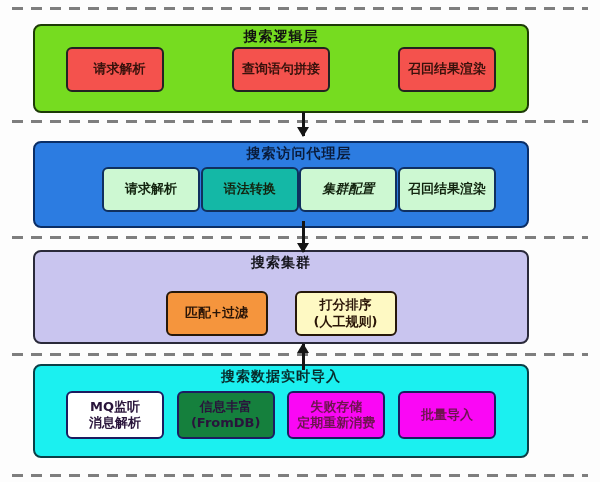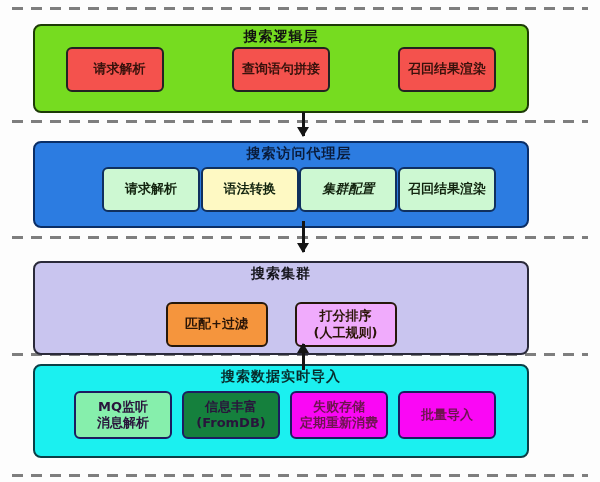--- a/index.html
+++ b/index.html
@@ -11,21 +11,21 @@
     position:absolute; left:12px; width:576px; height:3px;
     background:repeating-linear-gradient(90deg,#7e7e7e 0 11px,transparent 11px 19px);
   }
   #sep1{top:7px;} #sep2{top:120px;} #sep3{top:236px;} #sep4{top:353px;} #sep5{top:474px;}
 
   .layer {
     position:absolute; left:33px; width:496px; box-sizing:border-box;
     border:2px solid #222; border-radius:8px;
   }
   #layer1{top:24px;height:89px;} #layer2{top:141px;height:87px;padding-left:36px;}
-  #layer3{top:261px;height:94px;} #layer4{top:364px;height:94px;}
+  #layer3{top:250px;height:94px;} #layer4{top:364px;height:94px;}
 
   .layer-title {
     text-align:center; font-weight:bold; font-size:14px; margin-top:2px;
     letter-spacing:1px;
   }
   .boxes { display:flex; justify-content:space-between; padding:0 31px; }
   #layer1 .boxes{margin-top:1px;} #layer2 .boxes{margin-top:4px;}
   #layer3 .boxes{margin-top:19px; justify-content:center; gap:27px;}
   #layer4 .boxes{margin-top:5px;}
 
@@ -65,39 +65,39 @@
       <div class="box" style="background: rgb(244, 82, 77); border-color: rgb(34, 34, 34); color: rgb(56, 18, 12); padding-left: 9px;">请求解析</div>
       <div class="box" style="background: rgb(244, 82, 77); border-color: rgb(34, 34, 34); color: rgb(56, 18, 12);">查询语句拼接</div>
       <div class="box" style="background: rgb(244, 82, 77); border-color: rgb(34, 34, 34); color: rgb(56, 18, 12);">召回结果渲染</div>
     </div>
   </div>
 
   <div class="layer" id="layer2" style="background: rgb(44, 124, 225); border-color: rgb(10, 46, 102);">
     <div class="layer-title" style="color: rgb(10, 28, 60);">搜索访问代理层</div>
     <div class="boxes">
       <div class="box" style="background: rgb(205, 248, 210); border-color: rgb(16, 48, 94); color: rgb(19, 36, 15);">请求解析</div>
-      <div class="box" style="background: #fef9c3; border-color: rgb(16, 48, 94); color: rgb(19, 36, 15);">语法转换</div>
+      <div class="box" style="background: #14b8a6; border-color: rgb(16, 48, 94); color: rgb(19, 36, 15);">语法转换</div>
       <div class="box" style="background: rgb(205, 248, 210); border-color: rgb(16, 48, 94); color: rgb(19, 36, 15); font-style: italic;">集群配置</div>
       <div class="box" style="background: rgb(205, 248, 210); border-color: rgb(16, 48, 94); color: rgb(19, 36, 15);">召回结果渲染</div>
     </div>
   </div>
 
   <div class="layer" id="layer3" style="background: rgb(201, 197, 239); border-color: rgb(42, 42, 58);">
     <div class="layer-title" style="color: rgb(21, 21, 28);">搜索集群</div>
     <div class="boxes">
       <div class="box" style="background: rgb(245, 149, 61); border-color: rgb(38, 24, 10); color: rgb(42, 21, 7);">匹配+过滤</div>
-      <div class="box" style="background: #f0abfc; border-color: rgb(38, 24, 10); color: rgb(42, 21, 7);">打分排序
+      <div class="box" style="background: #fef9c3; border-color: rgb(38, 24, 10); color: rgb(42, 21, 7);">打分排序
 (人工规则)</div>
     </div>
   </div>
 
   <div class="layer" id="layer4" style="background: rgb(27, 240, 240); border-color: rgb(11, 63, 71);">
     <div class="layer-title" style="color: rgb(7, 44, 44);">搜索数据实时导入</div>
     <div class="boxes">
-      <div class="box" style="background: #86efac; border-color: rgb(28, 28, 96); color: rgb(41, 20, 59); margin-left: 8px;">MQ监听
+      <div class="box" style="background: #ffffff; border-color: rgb(28, 28, 96); color: rgb(41, 20, 59);">MQ监听
 消息解析</div>
       <div class="box" style="background: #15803d; border-color: rgb(28, 28, 96); color: rgb(41, 20, 59);">信息丰富
 (FromDB)</div>
       <div class="box" style="background: rgb(250, 7, 245); border-color: rgb(28, 28, 96); color: rgb(110, 20, 80);">失败存储
 定期重新消费</div>
       <div class="box" style="background: rgb(250, 7, 245); border-color: rgb(28, 28, 96); color: rgb(110, 20, 80);">批量导入</div>
     </div>
   </div>
 
   <div class="arrow" id="arrow1">

